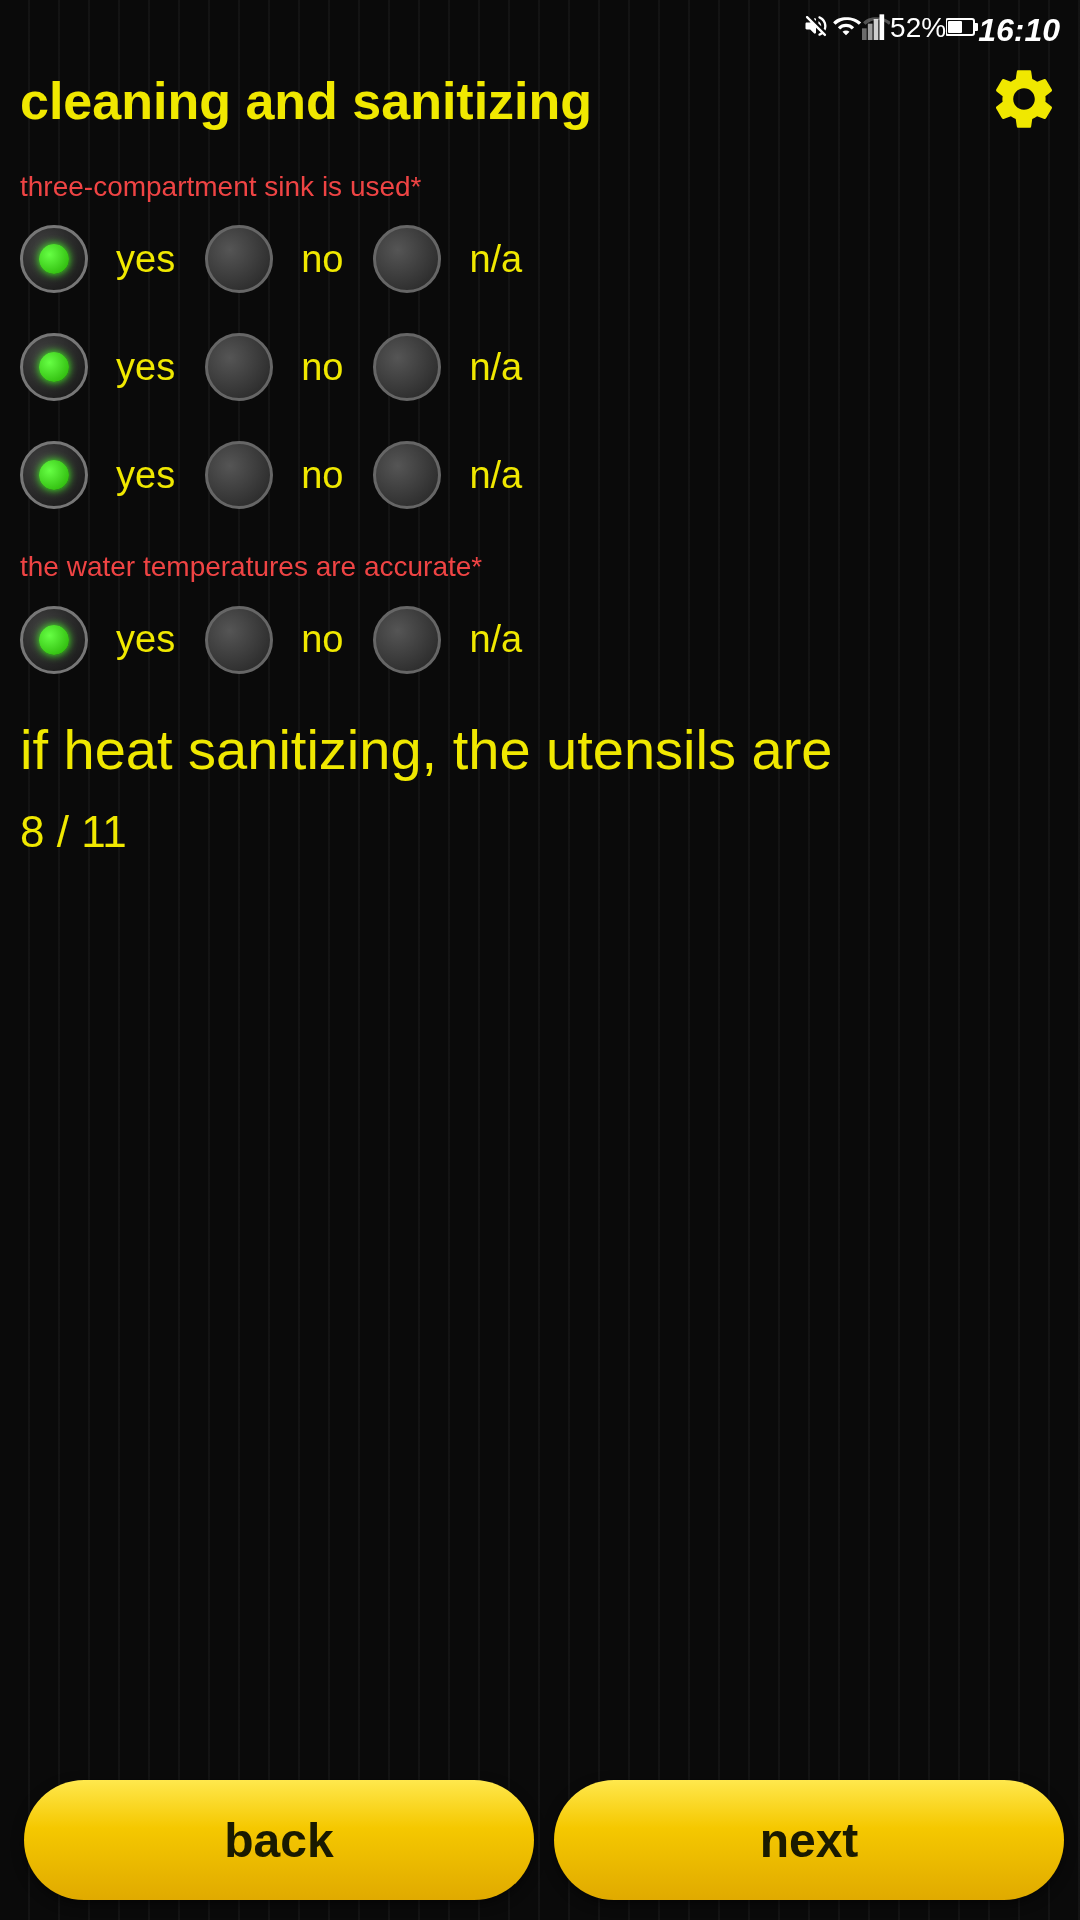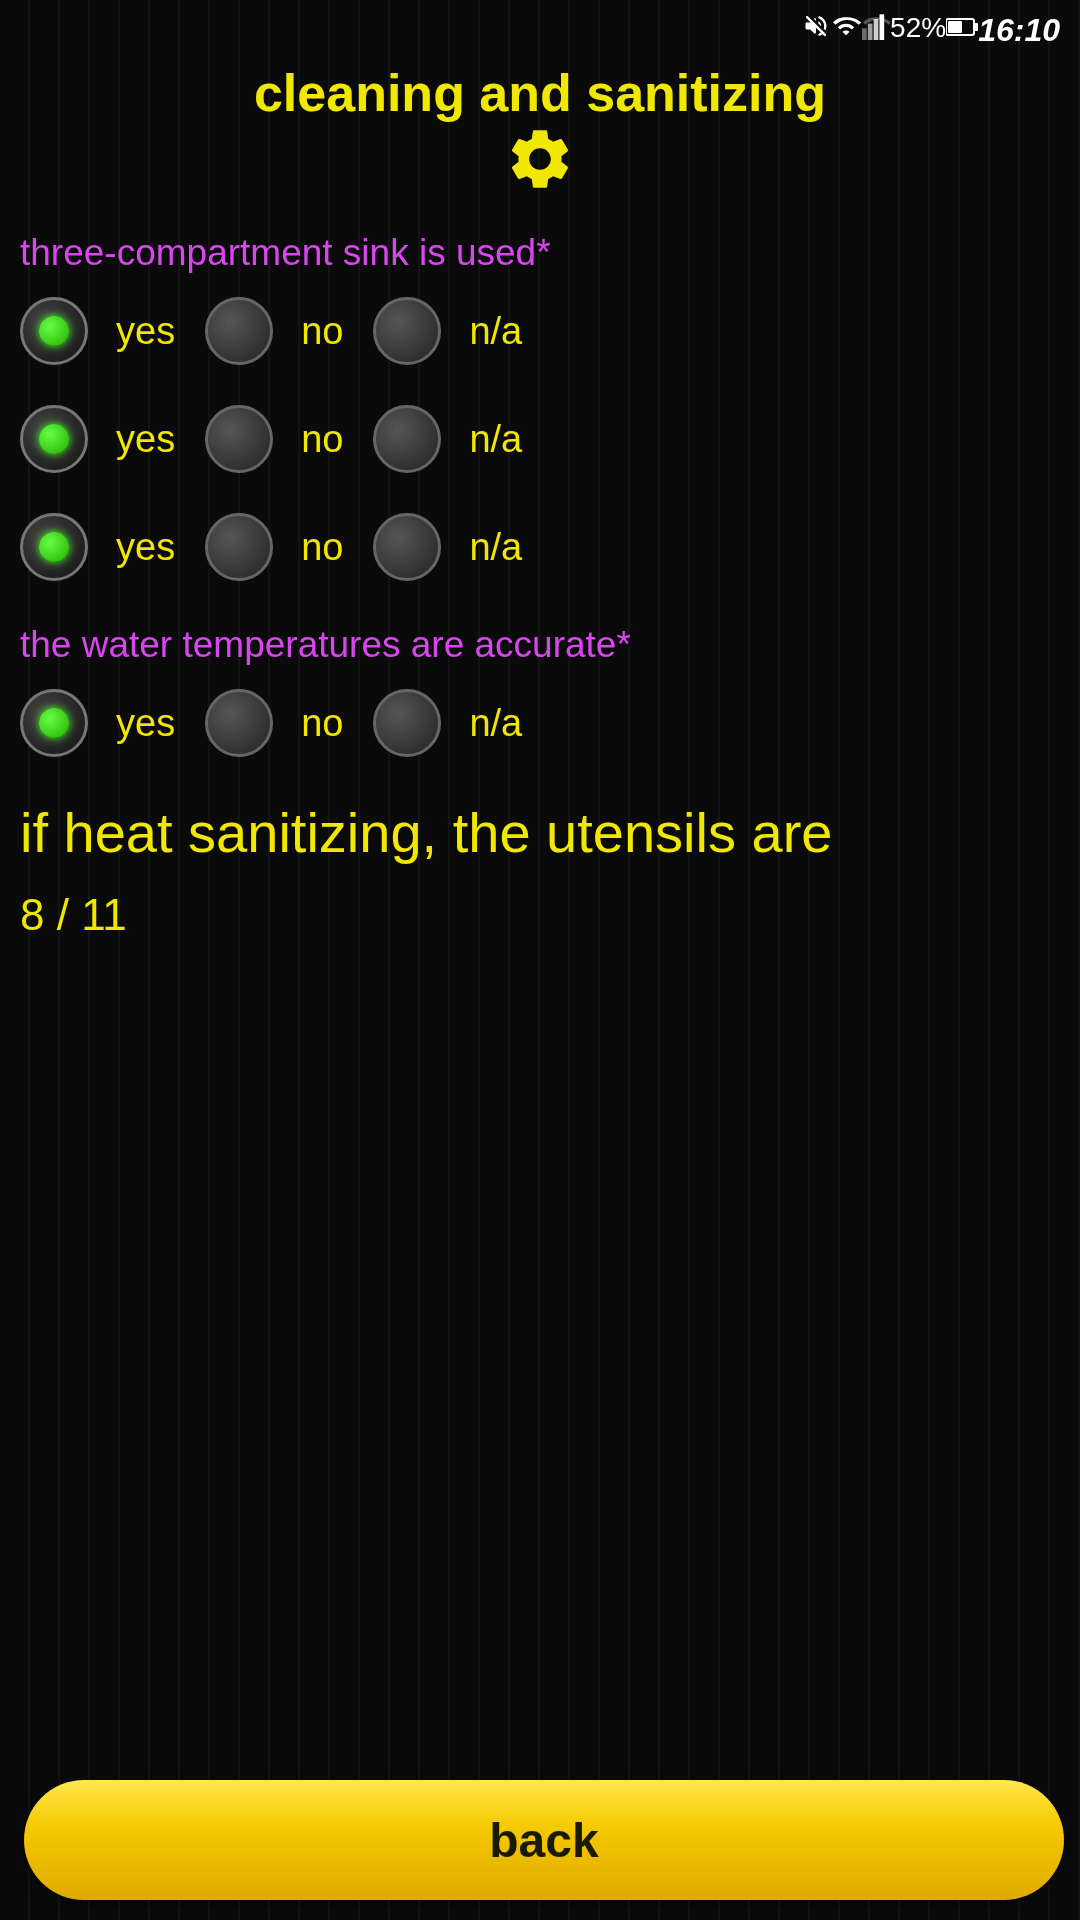--- a/index.html
+++ b/index.html
@@ -43,21 +43,20 @@
       color: #ffffff;
       font-style: italic;
     }
 
     
     .header {
       display: flex;
       justify-content: space-between;
       align-items: center;
       padding: 10px 20px 20px;
-      flex-direction: column;
     }
 
     .page-title {
       font-size: 52px;
       font-weight: bold;
       color: #f0e800;
     }
 
     .gear-icon {
       width: 72px;
@@ -69,22 +68,22 @@
     .content {
       padding: 10px 20px;
       padding-bottom: 200px;
     }
 
     .question-block {
       margin-bottom: 40px;
     }
 
     .question-label {
-      font-size: 37px;
-      color: #d946ef;
+      font-size: 28px;
+      color: #ef4444;
       line-height: 1.3;
       margin-bottom: 20px;
     }
 
     .radio-group {
       display: flex;
       align-items: center;
       gap: 30px;
       flex-wrap: nowrap;
     }
@@ -286,13 +285,14 @@
   </div>
 
   <div class="partial-question">if heat sanitizing, the utensils are</div>
 
   <div class="pagination">8 / 11</div>
 
 </div>
 
 <div class="bottom-bar">
   <button class="nav-button">back</button>
+  <button class="nav-button">next</button>
 </div>
 
 </body></html>

